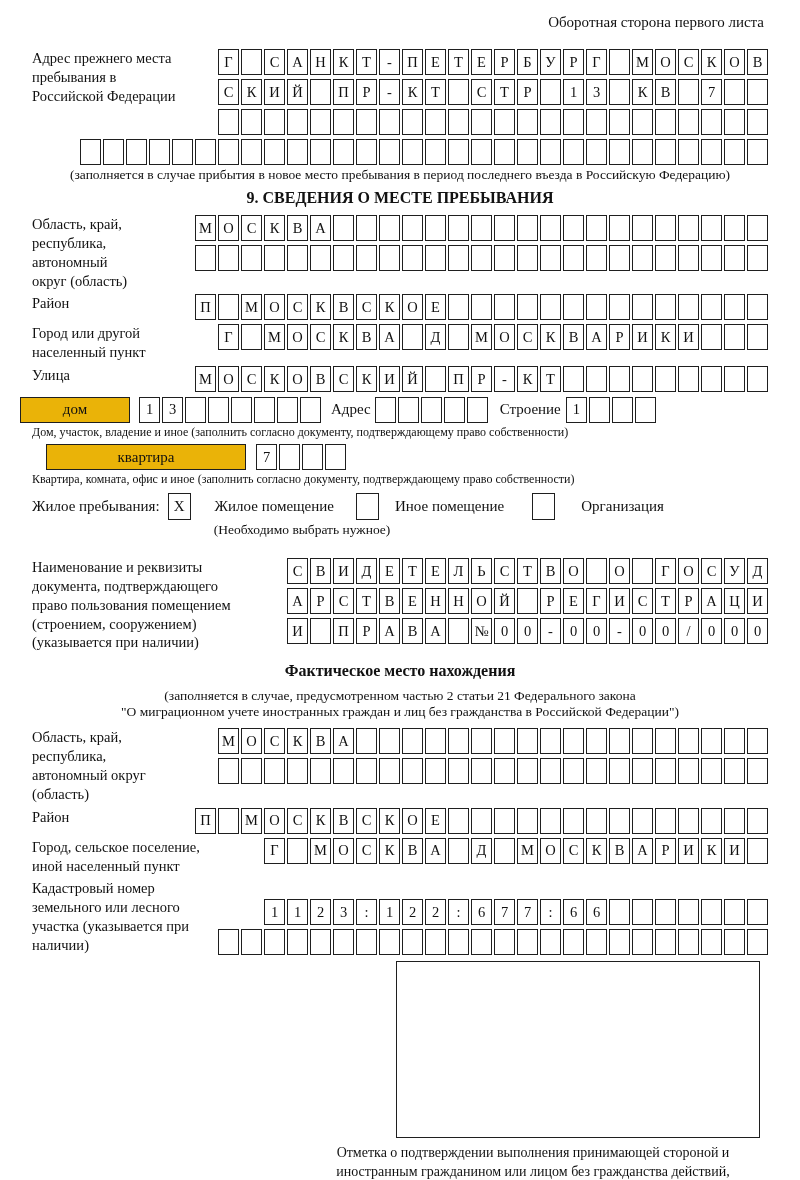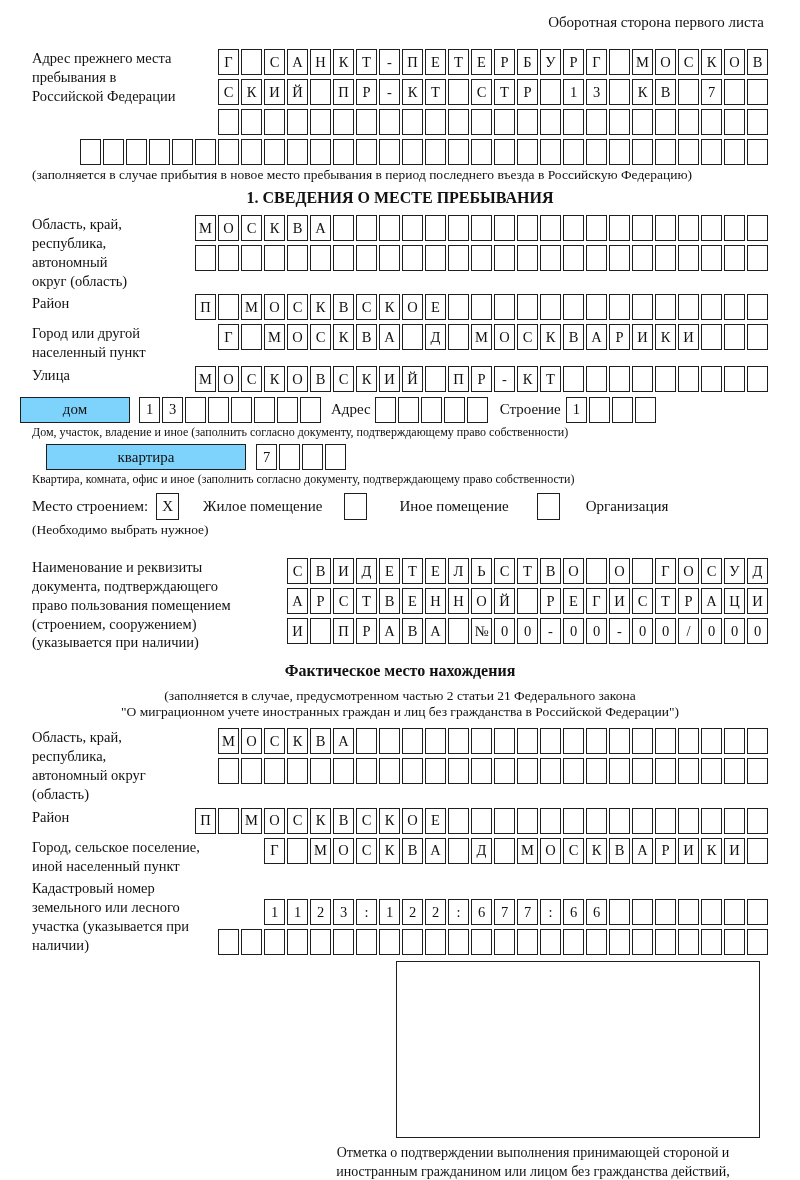--- a/index.html
+++ b/index.html
@@ -13,26 +13,26 @@
   
   .boxrow{display:flex;gap:2px;margin-left:auto;flex:0 0 auto;}
   .cb{
     width:19px;height:24px;border:1.5px solid #1f1f1f;
     display:flex;align-items:center;justify-content:center;
     font-size:14.5px;line-height:1;flex:0 0 auto;background:#fff;
   }
   .rows{display:flex;flex-direction:column;gap:4px;align-items:flex-end;margin-left:auto;}
   .field{display:flex;align-items:flex-start;margin-bottom:4px;}
   .flabel{font-size:14.5px;line-height:1.3;padding-right:8px;flex:0 0 auto;}
-  .caption{font-size:13.5px;margin:2px 0 4px 0;}
+  .caption{font-size:13.5px;text-align:center;margin:2px 0 4px 0;}
   .caption-left{font-size:12px;text-align:left;margin:2px 0 4px 0;}
   .sec-title{font-size:16px;font-weight:bold;text-align:center;margin:6px 0 8px 0;}
   .widebox{
     border:1.5px solid #1f1f1f;height:24px;display:flex;align-items:center;
-    justify-content:center;font-size:15px;flex:0 0 auto;background:#7dd3fc;
+    justify-content:center;font-size:15px;flex:0 0 auto;background:#eab308;
   }
   .inline-lab{font-size:15px;line-height:27px;flex:0 0 auto;}
   .ckb{
     width:21px;height:25px;border:1.5px solid #1f1f1f;display:flex;
     align-items:center;justify-content:center;font-size:15px;flex:0 0 auto;background:#fff;
   }
   .mesto-row{display:flex;align-items:center;font-size:15px;margin:6px 0 2px 0;}
   .stamp-box{
     width:362px;height:175px;border:1.5px solid #1f1f1f;
     margin:6px 8px 6px auto;background:#fff;
@@ -159,21 +159,21 @@
         <div class="cb"></div>
         <div class="cb"></div>
         <div class="cb"></div>
         <div class="cb"></div>
         <div class="cb"></div>
         <div class="cb"></div>
       </div>
   </div>
   <div class="caption">(заполняется в случае прибытия в новое место пребывания в период последнего въезда в Российскую Федерацию)</div>
 
-  <div class="sec-title">1. СВЕДЕНИЯ О МЕСТЕ ПРЕБЫВАНИЯ</div>
+  <div class="sec-title">9. СВЕДЕНИЯ О МЕСТЕ ПРЕБЫВАНИЯ</div>
 
   <div class="field">
     <div class="flabel" style="width:112px;">Область, край, республика, автономный округ (область)</div>
     <div class="rows">
       <div class="boxrow">
           <div class="cb">М</div>
           <div class="cb">О</div>
           <div class="cb">С</div>
           <div class="cb">К</div>
           <div class="cb">В</div>
@@ -355,25 +355,25 @@
     <div class="boxrow" style="margin-left:10px;">
         <div class="cb">7</div>
         <div class="cb"></div>
         <div class="cb"></div>
         <div class="cb"></div>
       </div>
   </div>
   <div class="caption-left">Квартира, комната, офис и иное (заполнить согласно документу, подтверждающему право собственности)</div>
 
   <div class="mesto-row">
-    <span>Место строением:</span>
+    <span>Жилое пребывания:</span>
     <span class="ckb" style="margin-left:8px;">X</span>
     <span style="margin-left:24px;text-align:center;">Жилое помещение</span>
     <span class="ckb" style="margin-left:22px;"></span>
-    <span style="margin-left:32px;">Иное помещение</span>
+    <span style="margin-left:16px;">Иное помещение</span>
     <span class="ckb" style="margin-left:28px;"></span>
     <span style="margin-left:26px;">Организация</span>
   </div>
   <div class="caption" style="width:540px;">(Необходимо выбрать нужное)</div>
 
   <div class="field" style="margin-top:20px;">
     <div class="flabel" style="width:218px;">Наименование и реквизиты документа, подтверждающего право пользования помещением (строением, сооружением) (указывается при наличии)</div>
     <div class="rows">
       <div class="boxrow">
           <div class="cb">С</div>

